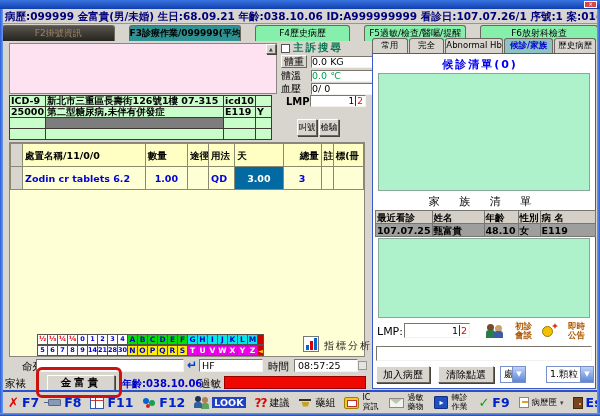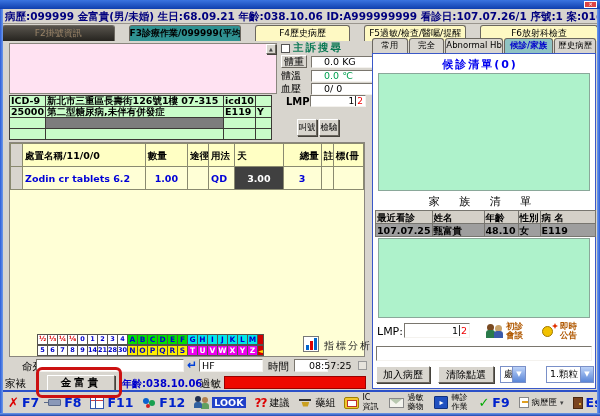--- a/index.html
+++ b/index.html
@@ -11,38 +11,38 @@
 
   
   #titlebar{left:0;top:0;width:600px;height:9px;background:linear-gradient(#3a74e0,#0f3fae)}
   #close-btn{position:absolute;right:3px;top:1px;width:13px;height:7px;background:#d44;border:1px solid #fff;color:#fff;font-size:5px;line-height:5px;text-align:center}
 
   
   #patientbar{left:0;top:9px;width:600px;height:15px;background:#d8d5ce;color:#00007f;font-weight:bold;font-size:10.5px;line-height:15px;padding-left:5px;white-space:nowrap;border-bottom:1px solid #9a968e}
 
   
   #tabrow{left:2px;top:25px;width:596px;height:16px;display:flex;gap:14px}
-  .mtab{height:16px;border:1px solid #6b675f;border-bottom:none;border-radius:3px 3px 0 0;font-size:9px;line-height:14px;text-align:center;background:#fef9c3;color:#000;overflow:hidden;white-space:nowrap;cursor:pointer}
+  .mtab{height:16px;border:1px solid #6b675f;border-bottom:none;border-radius:3px 3px 0 0;font-size:9px;line-height:14px;text-align:center;background:#86efac;color:#000;overflow:hidden;white-space:nowrap;cursor:pointer}
   .mtab-f2{width:128px;background:linear-gradient(#57534c,#26241f);color:#9a8468}
   .mtab-f3{width:128px;background:#2f9191;font-weight:bold}
   .mtab-f4{width:108px}.mtab-f5{width:116px}.mtab-f6{width:134px}
 
   
   #pinkbox{left:9px;top:43px;width:268px;height:51px;background:#ffe2f2;border:1px solid #8a867e}
   #pink-scroll{left:266px;top:44px;width:10px;height:10px;font-size:5px;color:#444;padding:0}
   #complaint-check{left:281px;top:42px;height:12px;display:flex;align-items:center;gap:3px}
   #complaint-check .box{width:9px;height:9px;background:#fff;border:1px solid #555}
   #complaint-check .lbl{color:#0c7a55;font-weight:bold;font-size:10.5px;letter-spacing:2px;white-space:nowrap}
 
   
   .vrow{height:13px;display:flex;align-items:center}
   #v-weight{left:281px;top:55px}#v-temp{left:281px;top:69px}#v-bp{left:281px;top:82px}
   .vlab{width:26px;font-size:10px;color:#000;white-space:nowrap}
   #v-weight .vlab{border:1px solid;border-color:#fff #6b675f #6b675f #fff;background:#d8d5ce;text-align:center;height:13px;line-height:11px}
-  .vval{width:76px;height:12px;margin-left:4px;font-size:9.5px;line-height:10px;padding-left:12px;white-space:nowrap}
+  .vval{width:76px;height:12px;margin-left:4px;font-size:9.5px;line-height:10px;padding-left:0;white-space:nowrap}
   .vval.green{color:#00a050}
   #lmp-left-lab{left:286px;top:96px;font-size:10px;font-weight:bold;color:#000}
   #lmp-left-box{left:310px;top:95px;width:56px;height:12px;font-size:9px;line-height:10px;text-align:right;padding-right:2px}
   .lmp2{color:#e00;border-left:1px solid #333;padding-left:1px;margin-left:1px}
 
   
   #icdtable{left:9px;top:95px;border-collapse:collapse;table-layout:fixed}
   #icdtable td{border:1px solid #3c3a36;background:#c9fdc9;height:11px;font-size:9.5px;line-height:10px;padding:0 1px;white-space:nowrap;overflow:hidden;color:#000;font-weight:bold}
   #icdtable .c1{width:32px}#icdtable .c2{width:178px}#icdtable .c3{width:28px}#icdtable .c4{width:16px}
   #icdtable .sel{background:#7d7d7d}
@@ -53,21 +53,21 @@
   
   #rxarea{left:9px;top:142px;width:356px;height:215px;background:#ffffd6;border:1px solid #8a867e}
   #rxtable{border-collapse:collapse;table-layout:fixed;width:354px}
   #rxtable td{border:1px solid #8a8a70;height:23px;font-size:9.5px;line-height:11px;padding:0 2px;white-space:nowrap;overflow:hidden}
   #rxtable .hd{background:#ffffc4;color:#000;font-weight:bold}
   #rxtable .corner{width:12px;background:#d8d5ce}
   #rxtable .c-name{width:122px}#rxtable .c-qty{width:42px}#rxtable .c-route{width:21px}#rxtable .c-use{width:26px}#rxtable .c-day{width:48px}#rxtable .c-tot{width:38px}#rxtable .c-note{width:12px}#rxtable .c-mark{width:30px}
   #rxtable .blue{color:#0000d8;font-weight:bold}
   #rxtable .num{text-align:center}
   #rxtable .right{text-align:right}
-  #rxtable .daycell{background:#404040;color:#fff;text-align:center;font-weight:bold}
+  #rxtable .daycell{background:#0369a1;color:#fff;text-align:center;font-weight:bold}
 
   
   #keypad{left:38px;top:334px}
   .kp-row{display:flex;height:11px}
   .kp{width:11px;height:11px;border:1px solid #55534e;margin-left:-1px;font-size:7.5px;line-height:9px;text-align:center;font-weight:bold;overflow:hidden;cursor:pointer}
   .kp.frac{background:#fff;color:#d00;font-size:7px}
   .kp.num{background:#fff;color:#0000cc;font-size:6.5px}
   .kp.g{background:#00e000;color:#0000cc}
   .kp.c{background:#00e8e8;color:#0000cc}
   .kp.y{background:#ffee00;color:#0000cc}
@@ -78,21 +78,21 @@
   #indicator-icon i{display:block;width:3px}
   #indicator-icon .b1{height:5px;background:#06c}#indicator-icon .b2{height:9px;background:#d00}#indicator-icon .b3{height:12px;background:#06c}
   #indicator-label{left:324px;top:339px;font-size:10px;color:#222;letter-spacing:2px;white-space:nowrap}
 
   
   #cmd-label{left:22px;top:360px;font-size:10.5px;color:#000}
   #cmd-input{left:36px;top:359px;width:148px;height:13px}
   #enter-arrow{left:187px;top:358px;color:#0040d8;font-weight:bold;font-size:12px}
   #hf-input{left:199px;top:359px;width:64px;height:13px;font-size:9.5px;line-height:11px;padding-left:2px}
   #time-label{left:268px;top:360px;font-size:10.5px}
-  #time-input{left:294px;top:359px;width:34px;height:13px;font-size:9.5px;line-height:11px;padding-left:14px}
+  #time-input{left:294px;top:359px;width:64px;height:13px;font-size:9.5px;line-height:11px;padding-left:3px}
   #time-check{left:358px;top:361px;width:9px;height:9px;background:#e6e3dc;border:1px solid #999}
 
   #fam-label{left:5px;top:377px;font-size:10.5px;color:#000}
   #fam-name-btn{left:47px;top:375px;width:68px;height:16px;font-size:10.5px;font-weight:bold;letter-spacing:3px}
   #fam-age{left:122px;top:377px;font-size:10px;color:#0000cc;font-weight:bold;white-space:nowrap}
   #allergy-label{left:200px;top:377px;font-size:10.5px}
   #allergy-box{left:224px;top:376px;width:142px;height:13px;background:#ee0800;border:1px solid #900}
 
   #red-annotation{left:36px;top:367px;width:86px;height:31px;border:3px solid #cc1111;border-radius:6px;z-index:60;pointer-events:none}
 
@@ -107,22 +107,22 @@
   #family-title{left:372px;top:194px;width:224px;text-align:center;color:#000;font-size:11px;letter-spacing:8px;white-space:nowrap}
   #famtable{left:375px;top:210px;border-collapse:collapse;table-layout:fixed}
   #famtable td{border:1px solid #77756f;height:13px;font-size:9.5px;line-height:11px;padding:0 1px;white-space:nowrap;overflow:hidden}
   #famtable .hd{background:#d4d0c8;font-weight:bold}
   #famtable .dr{background:#9e9e9e;font-weight:bold}
   #famtable .f1{width:56px}#famtable .f2{width:52px}#famtable .f3{width:34px}#famtable .f4{width:20px}#famtable .f5{width:55px}
   #greenbox2{left:378px;top:238px;width:212px;height:80px;background:#aef2cb;border:1px solid #8aa89a}
   #rlmp-label{left:377px;top:325px;font-size:11px;color:#000}
   #rlmp-box{left:404px;top:323px;width:66px;height:15px;font-size:9.5px;line-height:13px;text-align:right;padding-right:2px}
   .micro-label{font-size:8.5px;line-height:9px;color:#b05800;font-weight:bold;width:18px}
-  #first-visit{left:486px;top:322px;display:flex;align-items:center;gap:2px}
-  #announce{left:540px;top:322px;display:flex;align-items:center;gap:2px}
+  #first-visit{left:486px;top:322px;display:flex;align-items:center;gap:11px}
+  #announce{left:540px;top:322px;display:flex;align-items:center;gap:10px}
   .ppl-icon{width:18px;height:16px;position:relative}
   .ppl-icon i{position:absolute;width:7px;height:7px;border-radius:50%}
   .ppl-icon .h1{left:1px;top:1px;background:#7a4a22}
   .ppl-icon .h2{left:9px;top:2px;background:#caa36a}
   .ppl-icon .b1{left:0;top:7px;width:9px;height:8px;border-radius:3px 3px 0 0;background:#2a7a4a}
   .ppl-icon .b2{left:8px;top:8px;width:9px;height:7px;border-radius:3px 3px 0 0;background:#3a5aaa}
   .horn-icon{width:18px;height:16px;position:relative}
   .horn-icon .bell{position:absolute;left:2px;top:3px;width:11px;height:11px;border-radius:50%;background:#f2c200;border:1px solid #a07800}
   .horn-icon .spark{position:absolute;right:0;top:0;width:6px;height:6px;background:#e03000;clip-path:polygon(50% 0,65% 35%,100% 50%,65% 65%,50% 100%,35% 65%,0 50%,35% 35%)}
   #rinput{left:376px;top:346px;width:216px;height:15px}

